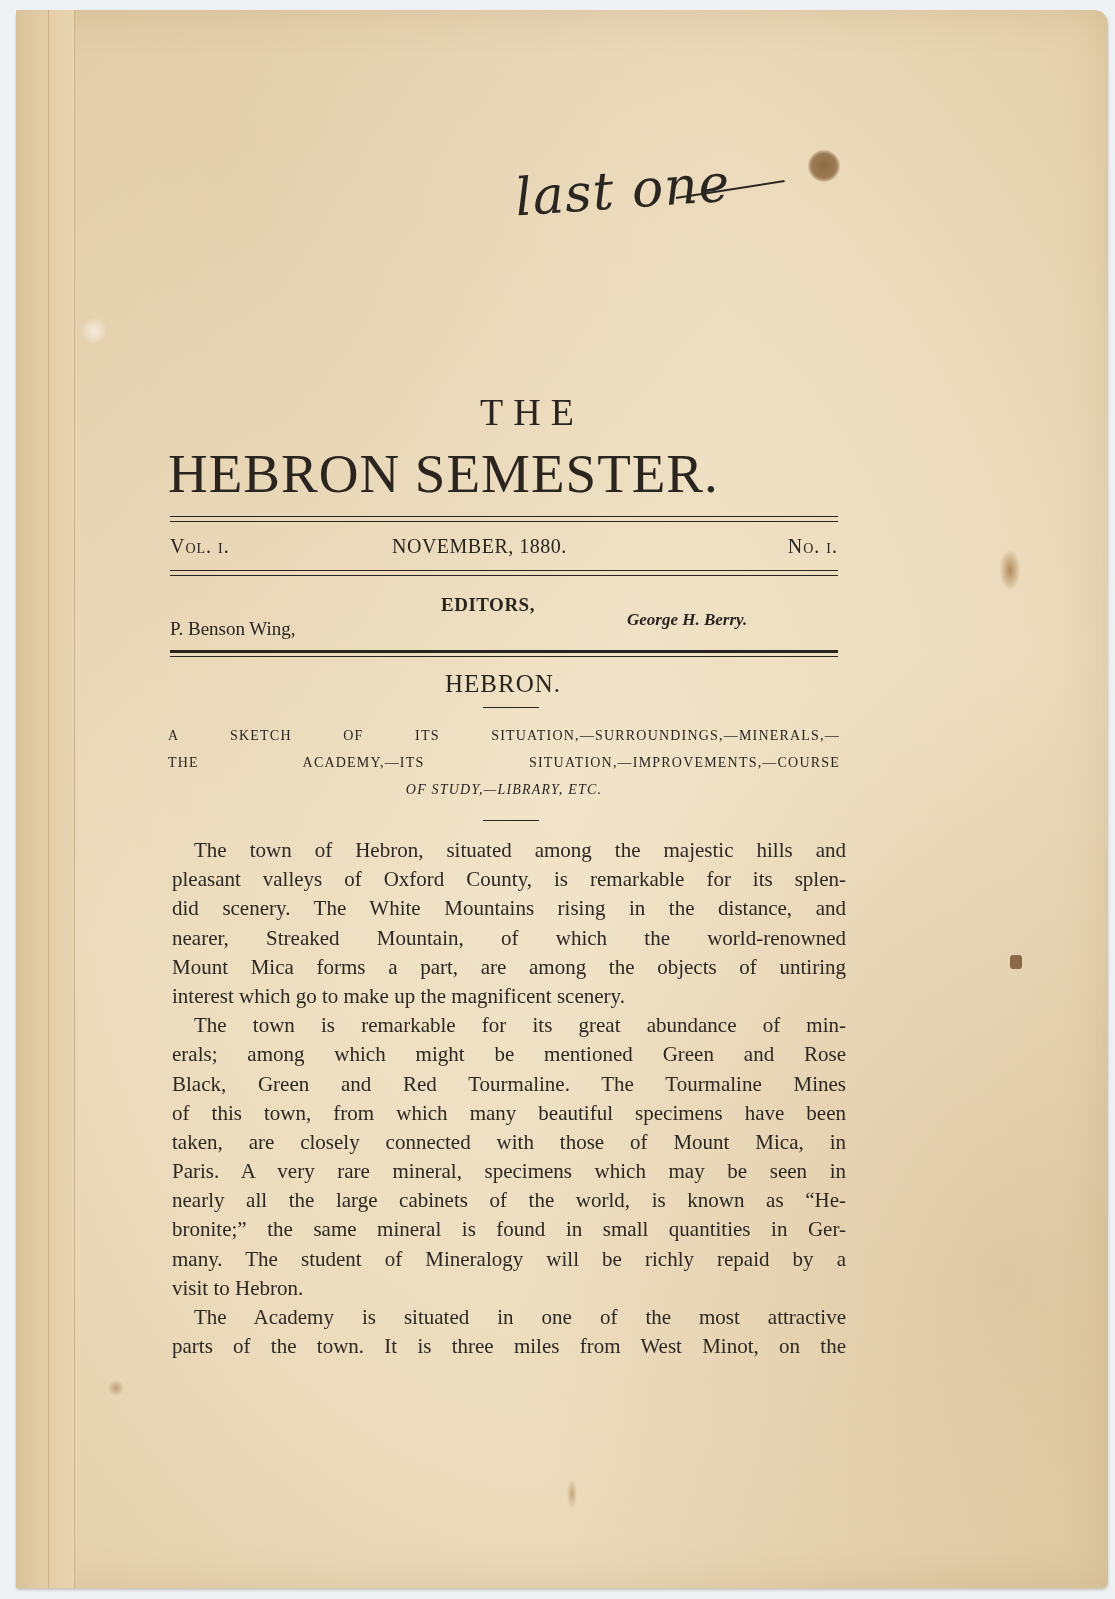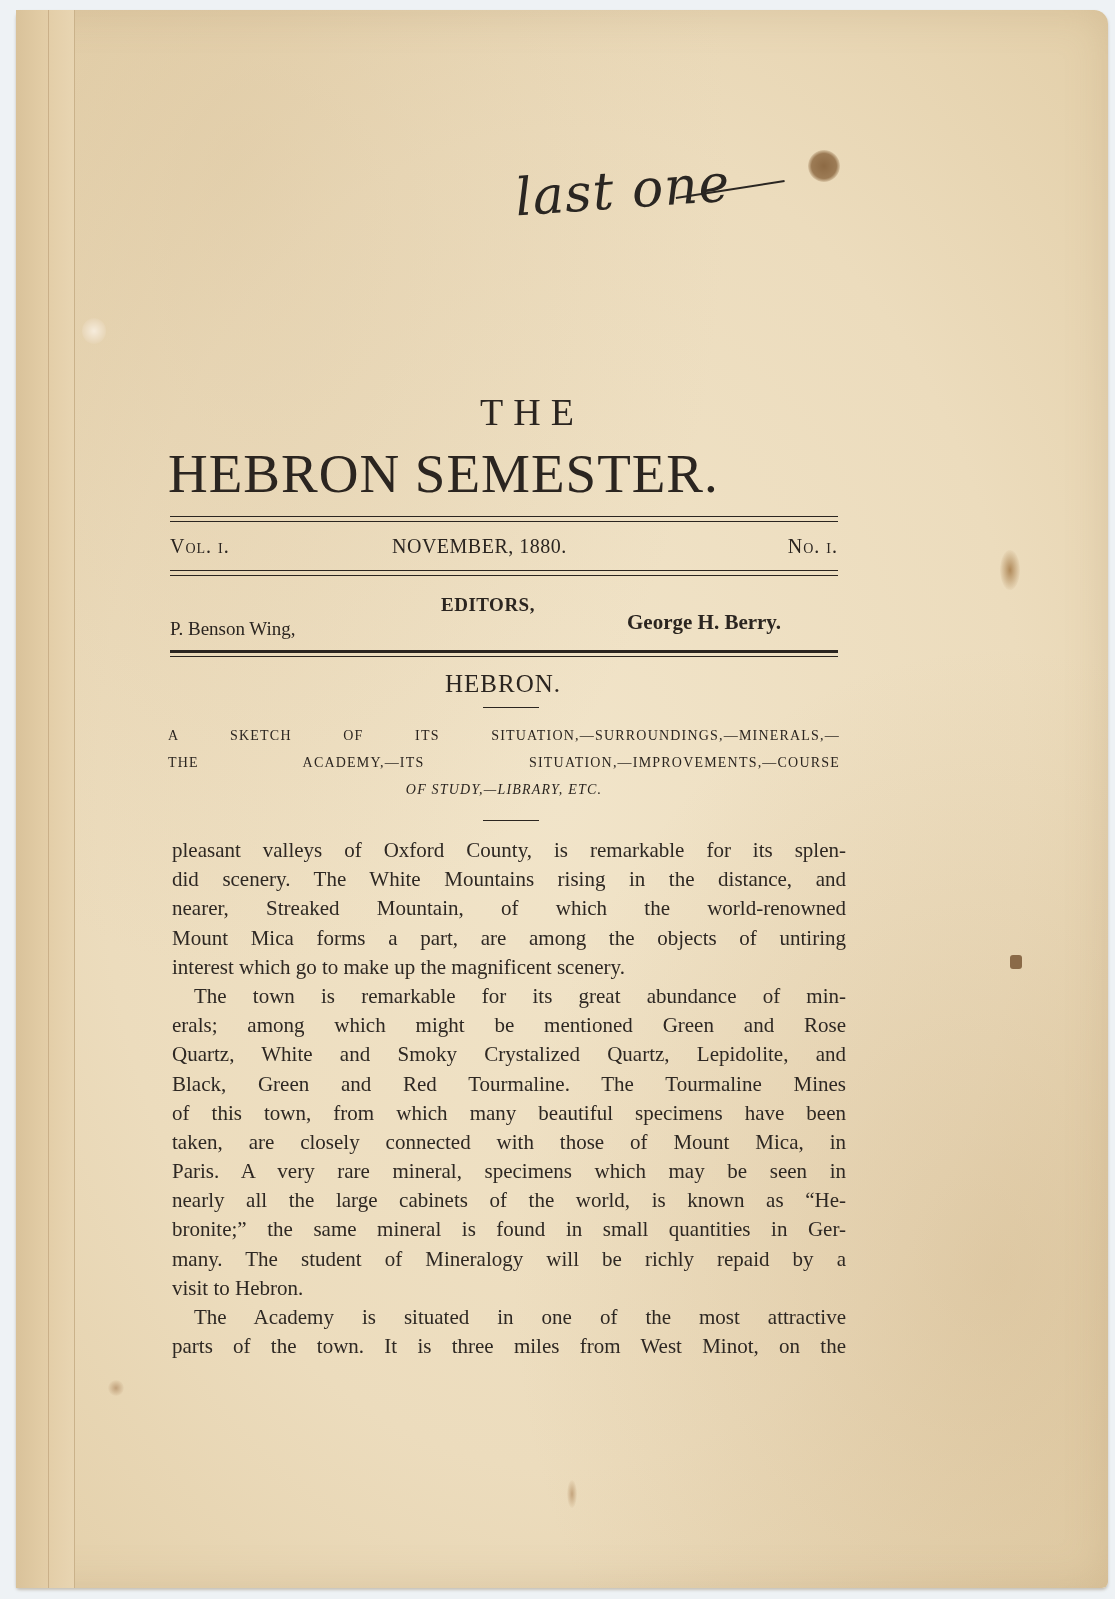--- a/index.html
+++ b/index.html
@@ -131,22 +131,23 @@
     position: absolute;
     left: 170px;
     top: 618px;
     font-size: 19px;
     font-weight: normal;
   }
   .editor-right {
     position: absolute;
     left: 627px;
     top: 610px;
-    font-size: 21px;
+    font-size: 17px;
     font-weight: bold;
+    font-style: italic;
   }
 
   .article-title {
     position: absolute;
     left: 0;
     width: 1006px;
     top: 670px;
     text-align: center;
     font-size: 25px;
     letter-spacing: 1px;
@@ -229,28 +230,28 @@
 <div class="article-title">HEBRON.</div>
 <div class="short-rule" style="top:707px;"></div>
 
 <div class="subtitle" style="top:728px;">A SKETCH OF ITS SITUATION,—SURROUNDINGS,—MINERALS,—</div>
 <div class="subtitle" style="top:755px;">THE ACADEMY,—ITS SITUATION,—IMPROVEMENTS,—COURSE</div>
 <div class="subtitle center" style="top:782px;">OF STUDY,—LIBRARY, ETC.</div>
 
 <div class="short-rule" style="top:820px;"></div>
 
 <div class="body-text">
+  <span class="line indent">The town of Hebron, situated among the majestic hills and</span>
   <span class="line">pleasant valleys of Oxford County, is remarkable for its splen-</span>
   <span class="line">did scenery. The White Mountains rising in the distance, and</span>
   <span class="line">nearer, Streaked Mountain, of which the world-renowned</span>
   <span class="line">Mount Mica forms a part, are among the objects of untiring</span>
   <span class="line last">interest which go to make up the magnificent scenery.</span>
   <span class="line indent">The town is remarkable for its great abundance of min-</span>
   <span class="line">erals; among which might be mentioned Green and Rose</span>
-  <span class="line">Quartz, White and Smoky Crystalized Quartz, Lepidolite, and</span>
   <span class="line">Black, Green and Red Tourmaline. The Tourmaline Mines</span>
   <span class="line">of this town, from which many beautiful specimens have been</span>
   <span class="line">taken, are closely connected with those of Mount Mica, in</span>
   <span class="line">Paris. A very rare mineral, specimens which may be seen in</span>
   <span class="line">nearly all the large cabinets of the world, is known as “He-</span>
   <span class="line">bronite;” the same mineral is found in small quantities in Ger-</span>
   <span class="line">many. The student of Mineralogy will be richly repaid by a</span>
   <span class="line last">visit to Hebron.</span>
   <span class="line indent">The Academy is situated in one of the most attractive</span>
   <span class="line">parts of the town. It is three miles from West Minot, on the</span>

